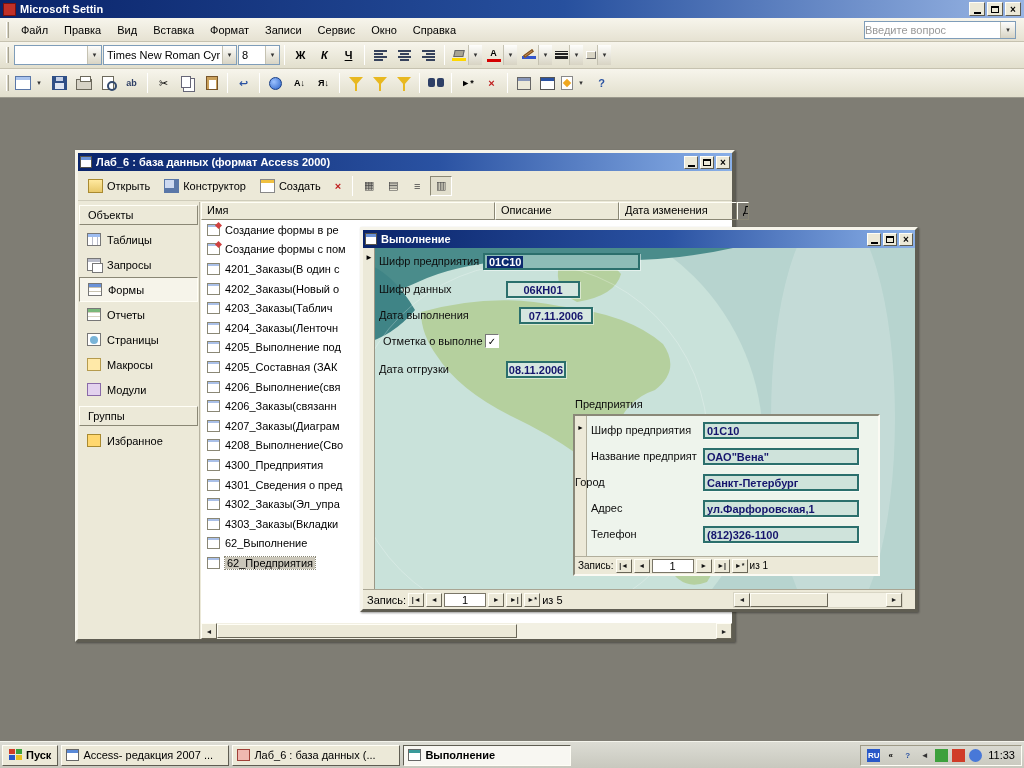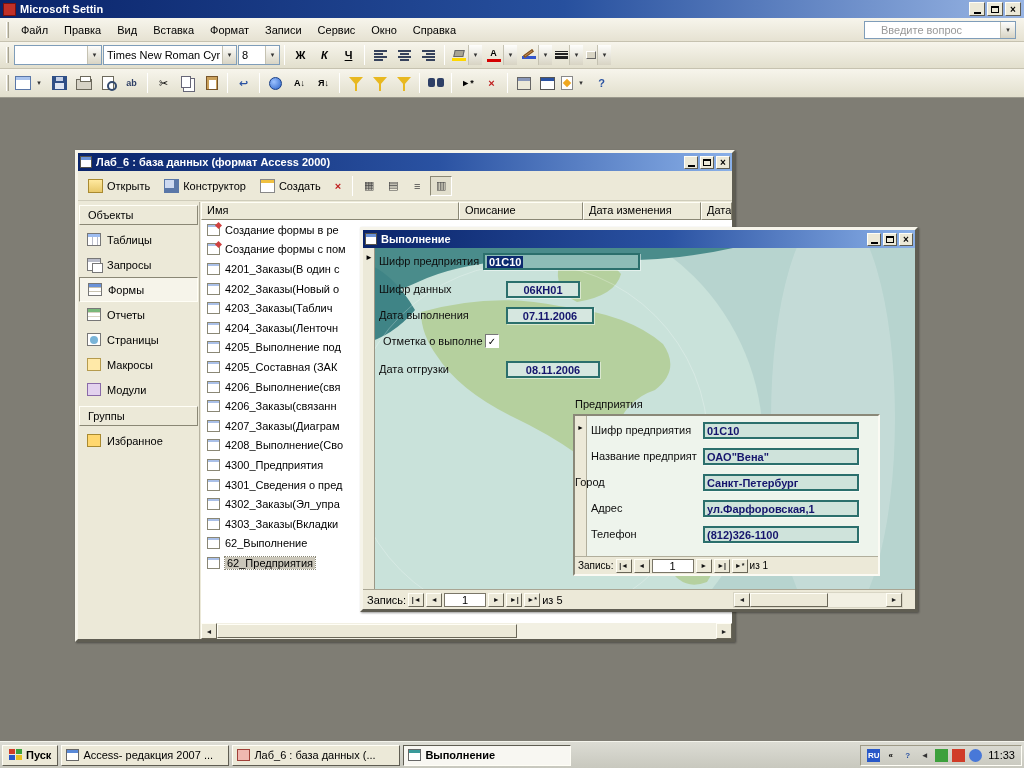--- a/index.html
+++ b/index.html
@@ -11,21 +11,21 @@
 .app-ico{width:13px;height:13px;background:#c03028;border:1px solid #7c120e;flex:none}
 .caps{margin-left:auto;display:flex;gap:2px}
 .cap{width:16px;height:14px;background:#ece9d8;border:1px solid;border-color:#fffef6 #5f5d52 #5f5d52 #fffef6;display:flex;align-items:center;justify-content:center;color:#000;font:bold 10px "Liberation Sans",sans-serif}
 .cap-sm{width:14px;height:13px}
 .g-min{width:7px;height:2px;background:#000;margin-top:7px}
 .g-max{width:8px;height:7px;border:1px solid #000;border-top-width:2px}
 
 .menubar{position:absolute;top:18px;left:0;right:0;height:24px;background:linear-gradient(#f7f5ec,#e6e2d2);border-bottom:1px solid #c6c2b0;display:flex;align-items:center;padding:0 2px}
 .grip{width:3px;height:16px;margin:0 4px;border-left:1px solid #fff;border-right:1px solid #a8a493;background:#d8d4c4;flex:none}
 .mitem{padding:4px 8px;white-space:nowrap}
-.qwrap{margin-left:auto;margin-right:6px;width:152px;height:18px;background:#fff;border:1px solid #7f9db9;display:flex;align-items:center;padding-left:16px;color:#999;white-space:nowrap}
+.qwrap{margin-left:auto;margin-right:6px;width:152px;height:18px;background:#fff;border:1px solid #7f9db9;display:flex;align-items:center;padding-left:0;color:#999;white-space:nowrap}
 .qarr{margin-left:auto;width:15px;height:16px;display:flex;align-items:center;justify-content:center;background:linear-gradient(#fdfdfb,#d8d4c4);border-left:1px solid #c5c2b2;color:#333;font-size:7px}
 
 .tbrow{position:absolute;left:0;right:0;display:flex;align-items:center;background:linear-gradient(#f7f5ec,#e2dfcd);border-bottom:1px solid #c6c2b0;padding:0 2px;gap:1px}
 #tb1{top:42px;height:27px}
 #tb2{top:69px;height:29px;border-bottom:1px solid #9a988c}
 .combo{height:20px;background:#fff;border:1px solid #7f9db9;display:flex;align-items:center;padding-left:3px;white-space:nowrap;overflow:hidden;flex:none}
 .car{margin-left:auto;width:14px;height:100%;background:linear-gradient(#fdfdfb,#d8d4c4);border-left:1px solid #c5c2b2;display:flex;align-items:center;justify-content:center;font-size:7px;color:#333;flex:none}
 .tbtn{min-width:23px;height:23px;display:flex;align-items:center;justify-content:center;border:1px solid transparent;flex:none;gap:1px}
 .sep{width:1px;height:20px;background:#b9b5a4;border-right:1px solid #fff;margin:0 3px;flex:none}
 .tg{font-weight:bold;font-size:11px}
@@ -417,21 +417,21 @@
             <span>Модули</span>
           </div>
         <div class="side-head" style="margin-top:4px">Группы</div>
         <div class="side-item">
             <span class="sico ic-fav"></span>
             <span>Избранное</span>
           </div>
       </div>
       <div class="db-main">
         <div class="cols">
-          <span class="col" style="width:258px">Имя</span>
+          <span class="col" style="width:294px">Имя</span>
           <span class="col" style="width:124px">Описание</span>
           <span class="col" style="width:118px">Дата изменения</span>
           <span class="col" style="flex:1">Дата с</span>
         </div>
         <div class="db-list">
           <div class="lrow">
               <span class="fico wiz"></span>
               <span class="lname">Создание формы в ре</span>
             </div>
           <div class="lrow">
@@ -544,27 +544,27 @@
 
       <span class="flabel" style="left:16px;top:7px;width:105px">Шифр предприятия</span>
       <span class="tbox dark" style="left:120px;top:5px;width:157px">
           <span class="selval">01C10</span>
         </span>
 
       <span class="flabel" style="left:16px;top:35px;width:105px">Шифр данных</span>
       <span class="tbox ctr" style="left:143px;top:33px;width:74px">06КН01</span>
 
       <span class="flabel" style="left:16px;top:61px;width:105px">Дата выполнения</span>
-      <span class="tbox ctr" style="left:143px;top:59px;width:88px">07.11.2006</span>
+      <span class="tbox ctr" style="left:156px;top:59px;width:74px">07.11.2006</span>
 
       <span class="flabel" style="left:20px;top:87px;width:104px">Отметка о выполне</span>
       <span class="tbox ctr" style="left:122px;top:86px;width:14px;height:14px;border-width:1px;border-color:#777 #fff #fff #777;background:#fff;color:#000;font-size:10px;box-shadow:none">✓</span>
 
       <span class="flabel" style="left:16px;top:115px;width:105px">Дата отгрузки</span>
-      <span class="tbox ctr" style="left:143px;top:113px;width:94px">08.11.2006</span>
+      <span class="tbox ctr" style="left:143px;top:113px;width:60px">08.11.2006</span>
 
       <span class="flabel" style="left:212px;top:150px;width:120px">Предприятия</span>
 
       <div class="subform">
         <div class="sf-selector"></div>
         <span class="marker" style="left:2px;top:8px;font-size:7px">►</span>
 
         <span class="flabel" style="left:16px;top:8px;width:110px">Шифр предприятия</span>
         <span class="tbox" style="left:128px;top:6px;width:156px;background:#cfe3db">01C10</span>
 

